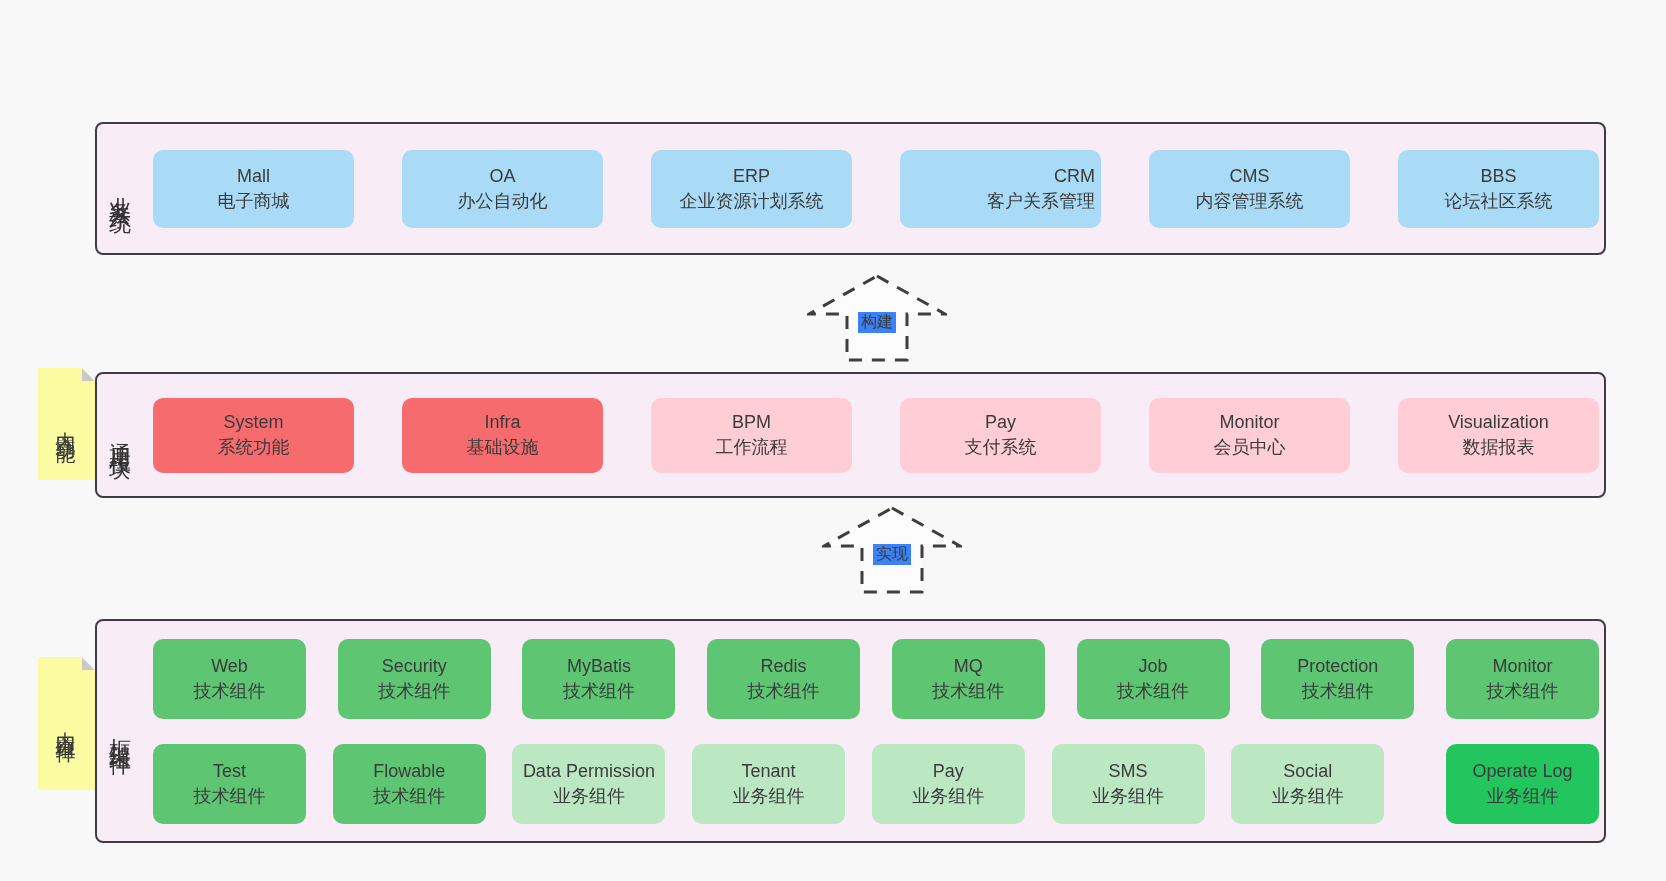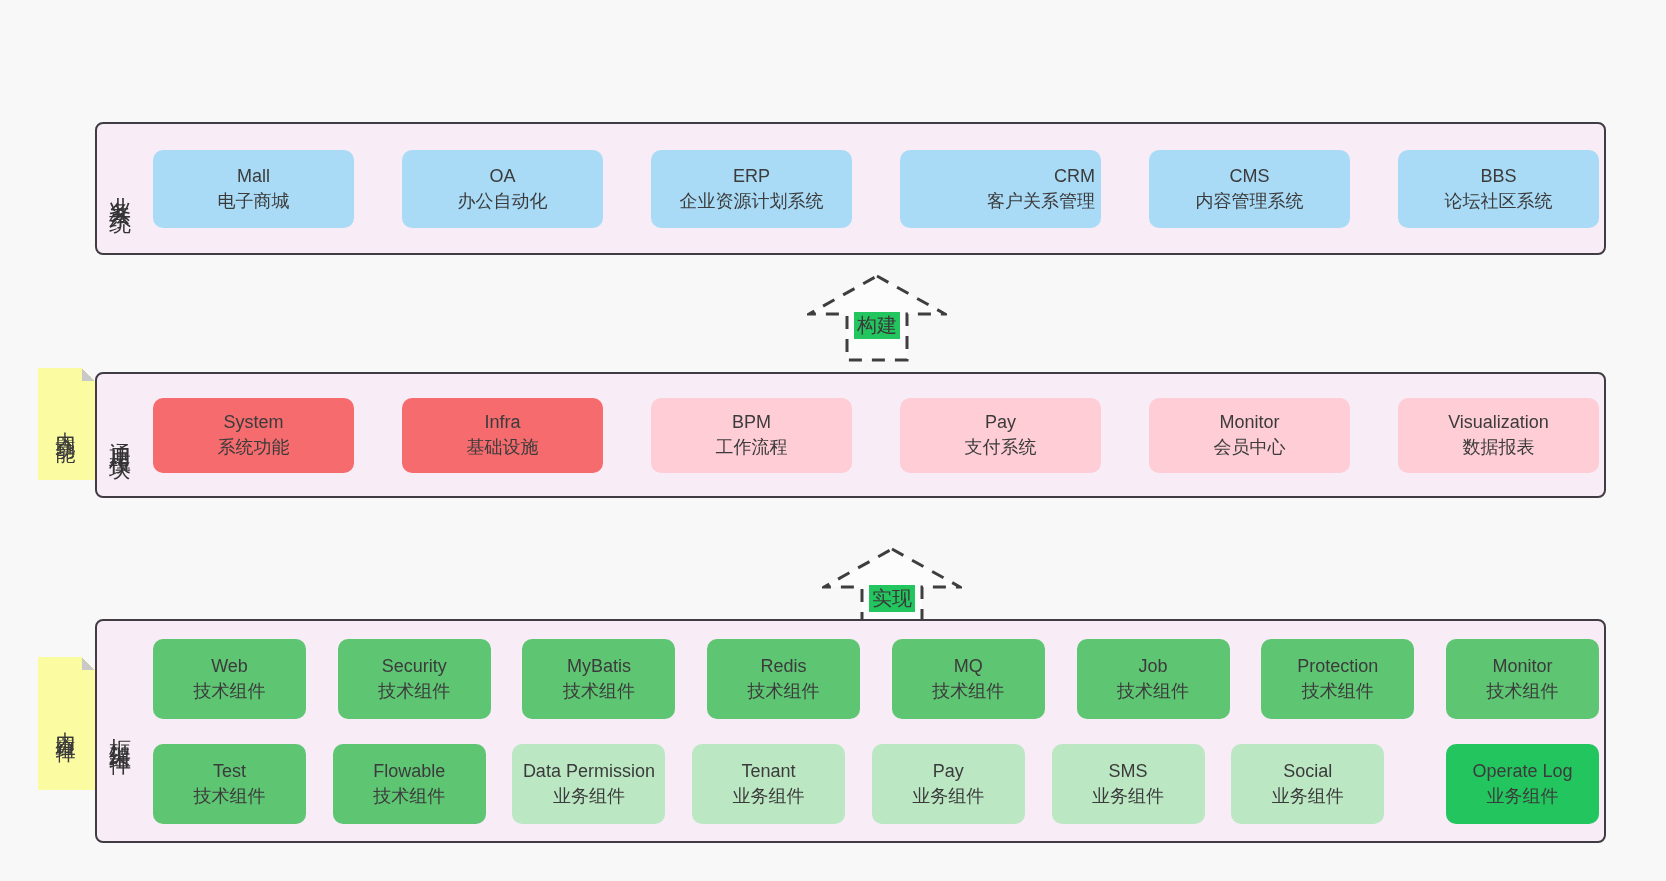--- a/index.html
+++ b/index.html
@@ -88,23 +88,23 @@
   .arrow{
     position:absolute;
     width:140px;height:90px;
     z-index:1;
   }
   .arrow svg{display:block;width:100%;height:100%;}
   .arrow .arrow-label{
     position:absolute;
     left:50%;top:40px;
     transform:translateX(-50%);
-    background:#22c55e;
+    background:#3b82f6;
     padding:0 3px;
-    font-size:20px;
+    font-size:16px;
     color:#3a3a3a;
     white-space:nowrap;
   }
 </style>
 </head>
 <body>
 
 <div id="canvas">
 
   <div class="section sec1" style="left:95px;top:122px;width:1511px;height:133px;">
@@ -176,21 +176,21 @@
             <div>会员中心</div>
           </div>
           <div class="box" style="background: rgb(254, 205, 214);">
             <div>Visualization</div>
             <div>数据报表</div>
           </div>
         </div>
     </div>
   </div>
 
-  <div class="arrow" style="left:822px;top:545px;">
+  <div class="arrow" style="left:822px;top:504px;">
     <svg viewBox="0 0 140 90">
       <polygon points="70,4 138,42 100,42 100,88 40,88 40,42 2,42" fill="#fcfcfc" stroke="#3e3e3e" stroke-width="3" stroke-dasharray="13 10" stroke-linejoin="miter"></polygon>
     </svg>
     <span class="arrow-label">实现</span>
   </div>
 
   <div class="tab" style="left:38px;top:657px;width:57px;height:133px;">
     <span class="fold"></span>
     <span class="tab-text">内置组件</span>
   </div>

